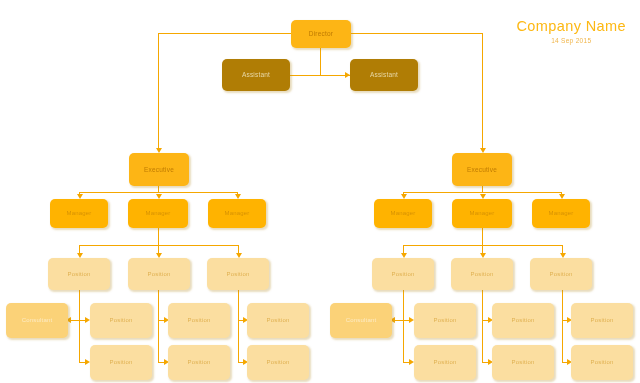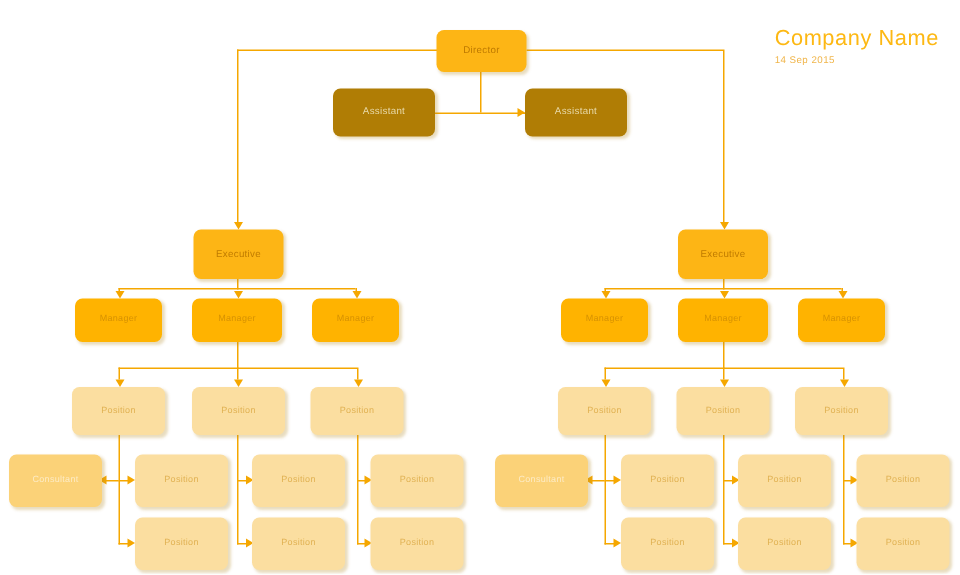--- a/index.html
+++ b/index.html
@@ -92,21 +92,21 @@
     background: #FBD278;
     color: #FDEBC4;
     font-size: 6px;
   }
 
   
   #title-block {
     position: absolute;
     right: 14px;
     top: 18px;
-    text-align: left;
+    text-align: center;
   }
   #company-name {
     font-size: 14.5px;
     color: #FDB813;
     letter-spacing: .4px;
     white-space: nowrap;
   }
   #chart-date {
     font-size: 6.5px;
     color: #F0B54A;

